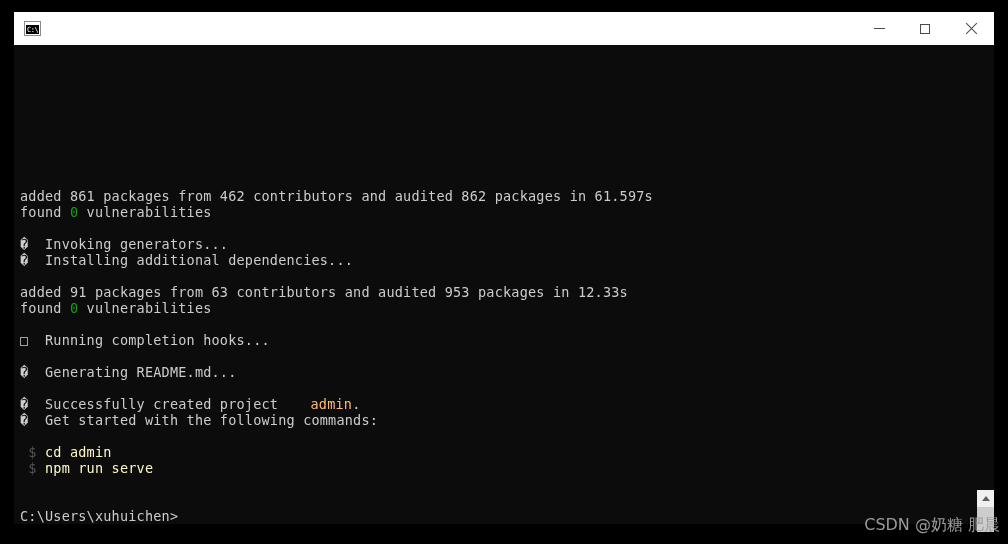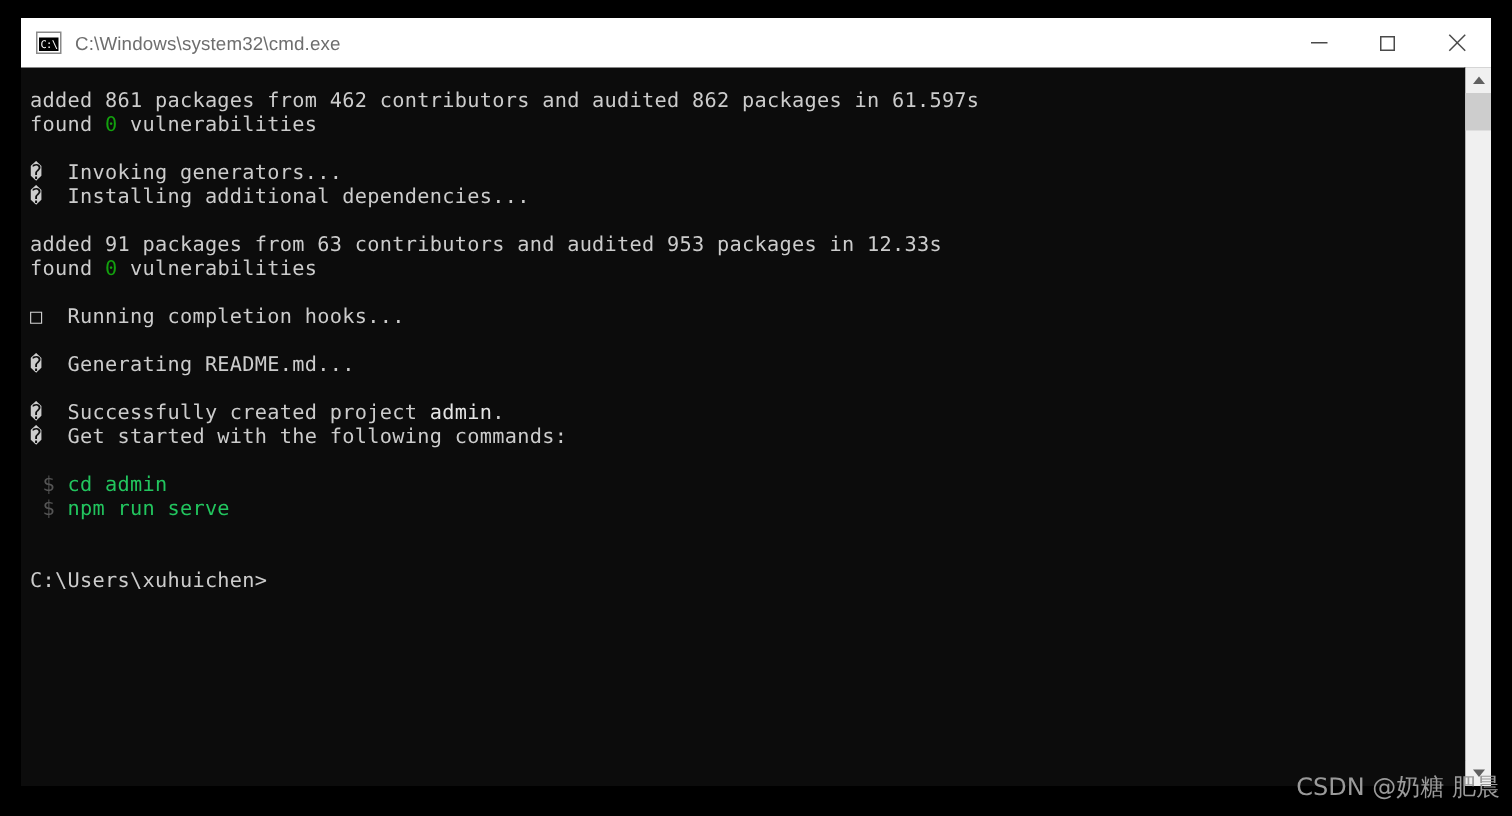--- a/index.html
+++ b/index.html
@@ -118,41 +118,42 @@
   }
   .glyph-close::before { transform: rotate(45deg); }
   .glyph-close::after  { transform: rotate(-45deg); }
 
   
   #console-body {
     flex: 1 1 auto;
     display: flex;
     min-height: 0;
     background: #0c0c0c;
+    align-items: flex-end;
   }
   #console-screen {
     flex: 1 1 auto;
     position: relative;
     padding: 14px 0 0 6px;
     overflow: hidden;
     font-family: "DejaVu Sans Mono", "Liberation Mono", monospace;
     font-size: 13.5px;
     line-height: 16px;
     color: #cccccc;
     white-space: pre;
     letter-spacing: 0.2px;
   }
   .term-line {
     height: 16px;
     white-space: pre;
   }
   .c-white  { color: #cccccc; }
   .c-green  { color: #13a10e; }
-  .c-yellow { color: #e5e5e5; }
-  .c-blue   { color: #22c55e; }
+  .c-yellow { color: #fdba74; margin-left: 24px; }
+  .c-blue   { color: #fef9c3; }
   .c-gray   { color: #555555; }
 
   
   #console-scrollbar {
     width: 17px;
     flex: 0 0 auto;
     background: #f0f0f0;
     border-left: 1px solid #0c0c0c;
     display: flex;
     flex-direction: column;
@@ -203,21 +204,20 @@
 </style>
 </head>
 <body>
 
 <div id="cmd-window">
 
   <div id="title-bar">
     <div id="app-icon">
       <span id="app-icon-text">C:\</span>
     </div>
-    <div id="title-text">C:\Windows\system32\cmd.exe</div>
 
     <div id="window-controls">
       <div class="win-btn">
         <span class="glyph-min"></span>
       </div>
       <div class="win-btn">
         <span class="glyph-max"></span>
       </div>
       <div class="win-btn">
         <span class="glyph-close"></span>

